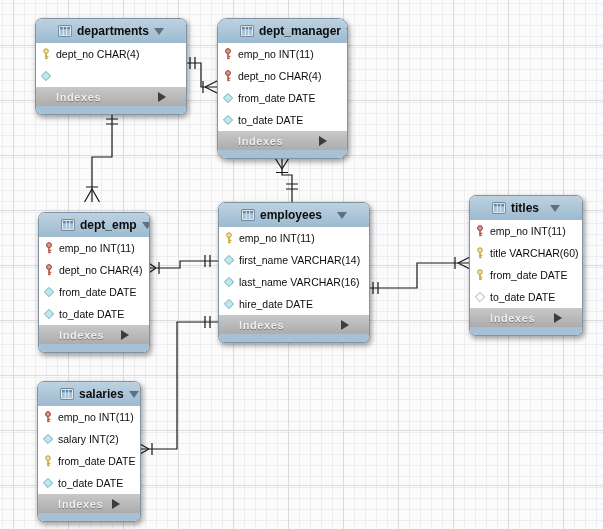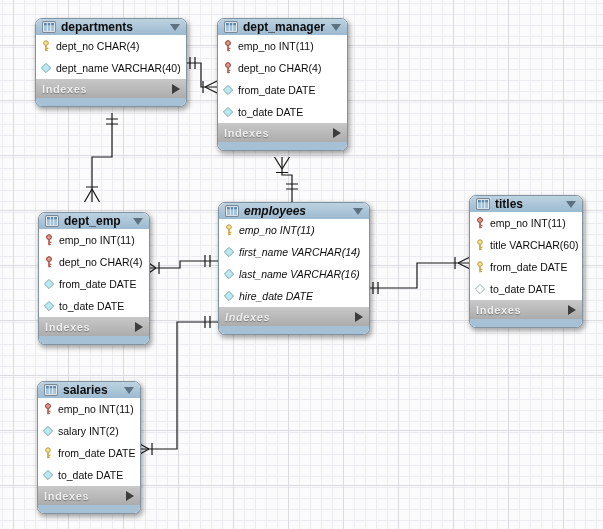--- a/index.html
+++ b/index.html
@@ -19,31 +19,31 @@
     background-position:0 45px,13px 0,2px 3px,2px 3px;
   }
   #rels{position:absolute;left:0;top:0;z-index:1;}
   #rels path{stroke:#161616;stroke-width:1.2;fill:none;}
   .panel{
     position:absolute;z-index:2;background:#fff;
     border:1px solid #7f93a2;border-radius:7px;overflow:hidden;
     box-shadow:1.5px 2.5px 5px rgba(0,0,0,.35);
   }
   .hd{
-    height:16px;display:flex;align-items:center;gap:5px;padding:0 6px;
+    height:24px;display:flex;align-items:center;gap:5px;padding:0 22px;
     background:linear-gradient(#bdd2e0,#9cbad0);
   }
   .hd .title{flex:1;font-size:12px;font-weight:bold;color:#0d0d0d;white-space:nowrap;}
   .tri{width:0;height:0;border-left:5px solid transparent;border-right:5px solid transparent;
        border-top:7px solid #5e7180;flex:0 0 auto;cursor:pointer;}
   .row{height:22px;display:flex;align-items:center;gap:4px;padding:0 4px;
        font-size:10.5px;color:#0d0d0d;white-space:nowrap;background:#fff;}
   .ic{flex:0 0 12px;width:12px;height:12px;}
   .idx{
-    height:19px;display:flex;align-items:center;padding:0 6px;
+    height:19px;display:flex;align-items:center;padding:0 20px;
     background:linear-gradient(#c8c8c8,#acacac);
     color:#efefef;font-size:11px;font-weight:bold;letter-spacing:.6px;
     text-shadow:0 1px 1px rgba(0,0,0,.35);cursor:pointer;
   }
   .idx .arr{margin-left:auto;width:0;height:0;border-top:5px solid transparent;
             border-bottom:5px solid transparent;border-left:8px solid #3d3d3d;}
   .ft{height:8px;background:#a6c1d5;}
 </style>
 </head>
 <body>
@@ -116,30 +116,29 @@
     <div class="row">
       <svg class="ic" viewBox="0 0 12 12">
           <use href="#ic-key-pk"></use>
         </svg>
       <span>dept_no CHAR(4)</span>
     </div>
     <div class="row">
       <svg class="ic" viewBox="0 0 12 12">
           <use href="#ic-dia"></use>
         </svg>
-      <span>dept_name VARCHAR(40)</span>
-    </div>
-    <div class="idx">
-      <span>Indexes</span>
-      <span class="arr"></span>
-    </div>
-    <div class="ft"></div>
-  </div>
-
-  <div class="panel" style="left:217px;top:18px;width:129px;">
+    </div>
+    <div class="idx">
+      <span>Indexes</span>
+      <span class="arr"></span>
+    </div>
+    <div class="ft"></div>
+  </div>
+
+  <div class="panel" style="left:217px;top:18px;width:129px;border-radius:10px;">
     <div class="hd">
       <svg class="ic" viewBox="0 0 14 12" style="flex:0 0 14px;width:14px;">
           <use href="#ic-table"></use>
         </svg>
       <span class="title">dept_manager</span>
       <span class="tri"></span>
     </div>
     <div class="row">
       <svg class="ic" viewBox="0 0 12 12">
           <use href="#ic-key-fk"></use>
@@ -203,21 +202,21 @@
         </svg>
       <span>to_date DATE</span>
     </div>
     <div class="idx">
       <span>Indexes</span>
       <span class="arr"></span>
     </div>
     <div class="ft"></div>
   </div>
 
-  <div class="panel" style="left:218px;top:202px;width:150px;font-style:italic;">
+  <div class="panel" style="left:218px;top:202px;width:150px;">
     <div class="hd">
       <svg class="ic" viewBox="0 0 14 12" style="flex:0 0 14px;width:14px;">
           <use href="#ic-table"></use>
         </svg>
       <span class="title">employees</span>
       <span class="tri"></span>
     </div>
     <div class="row">
       <svg class="ic" viewBox="0 0 12 12">
           <use href="#ic-key-pk"></use>

